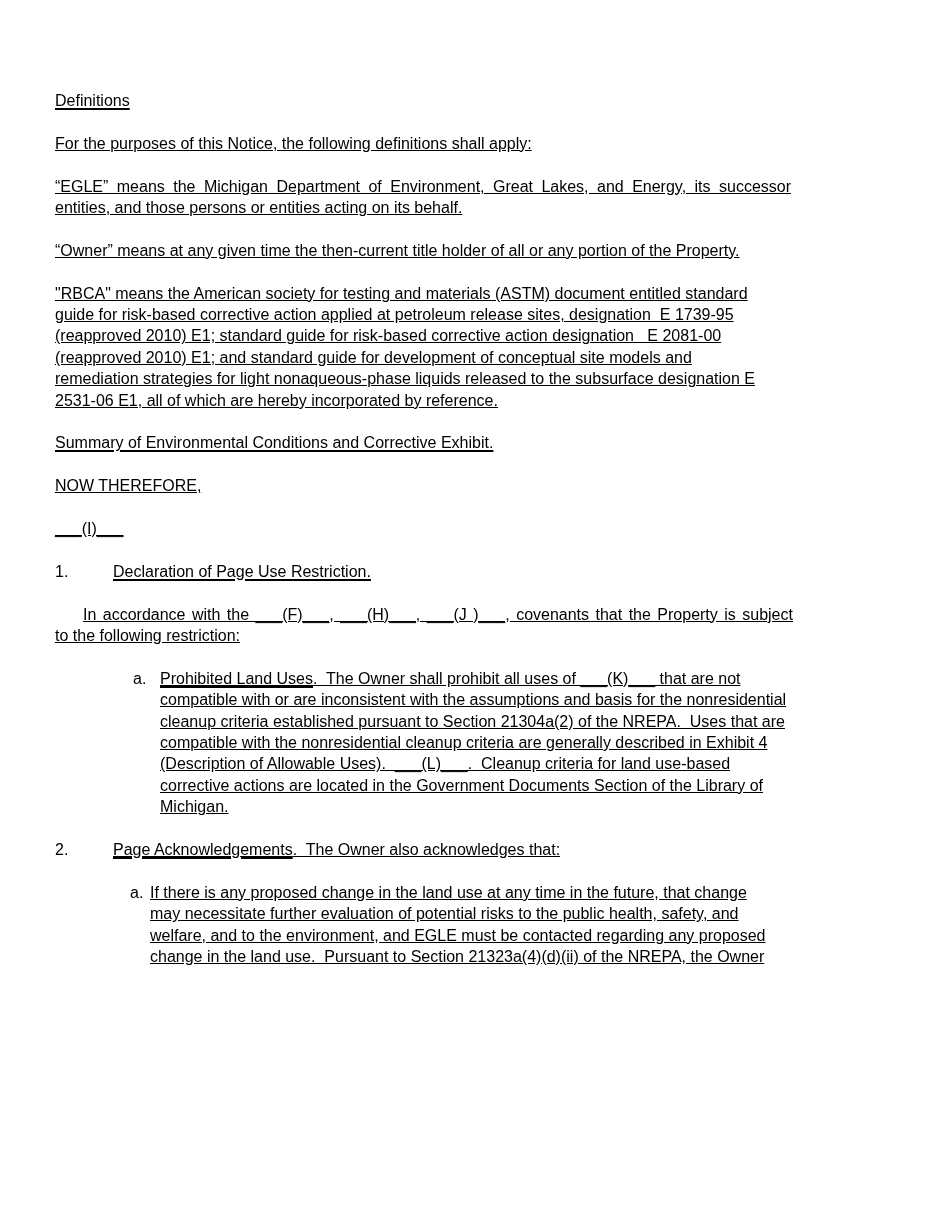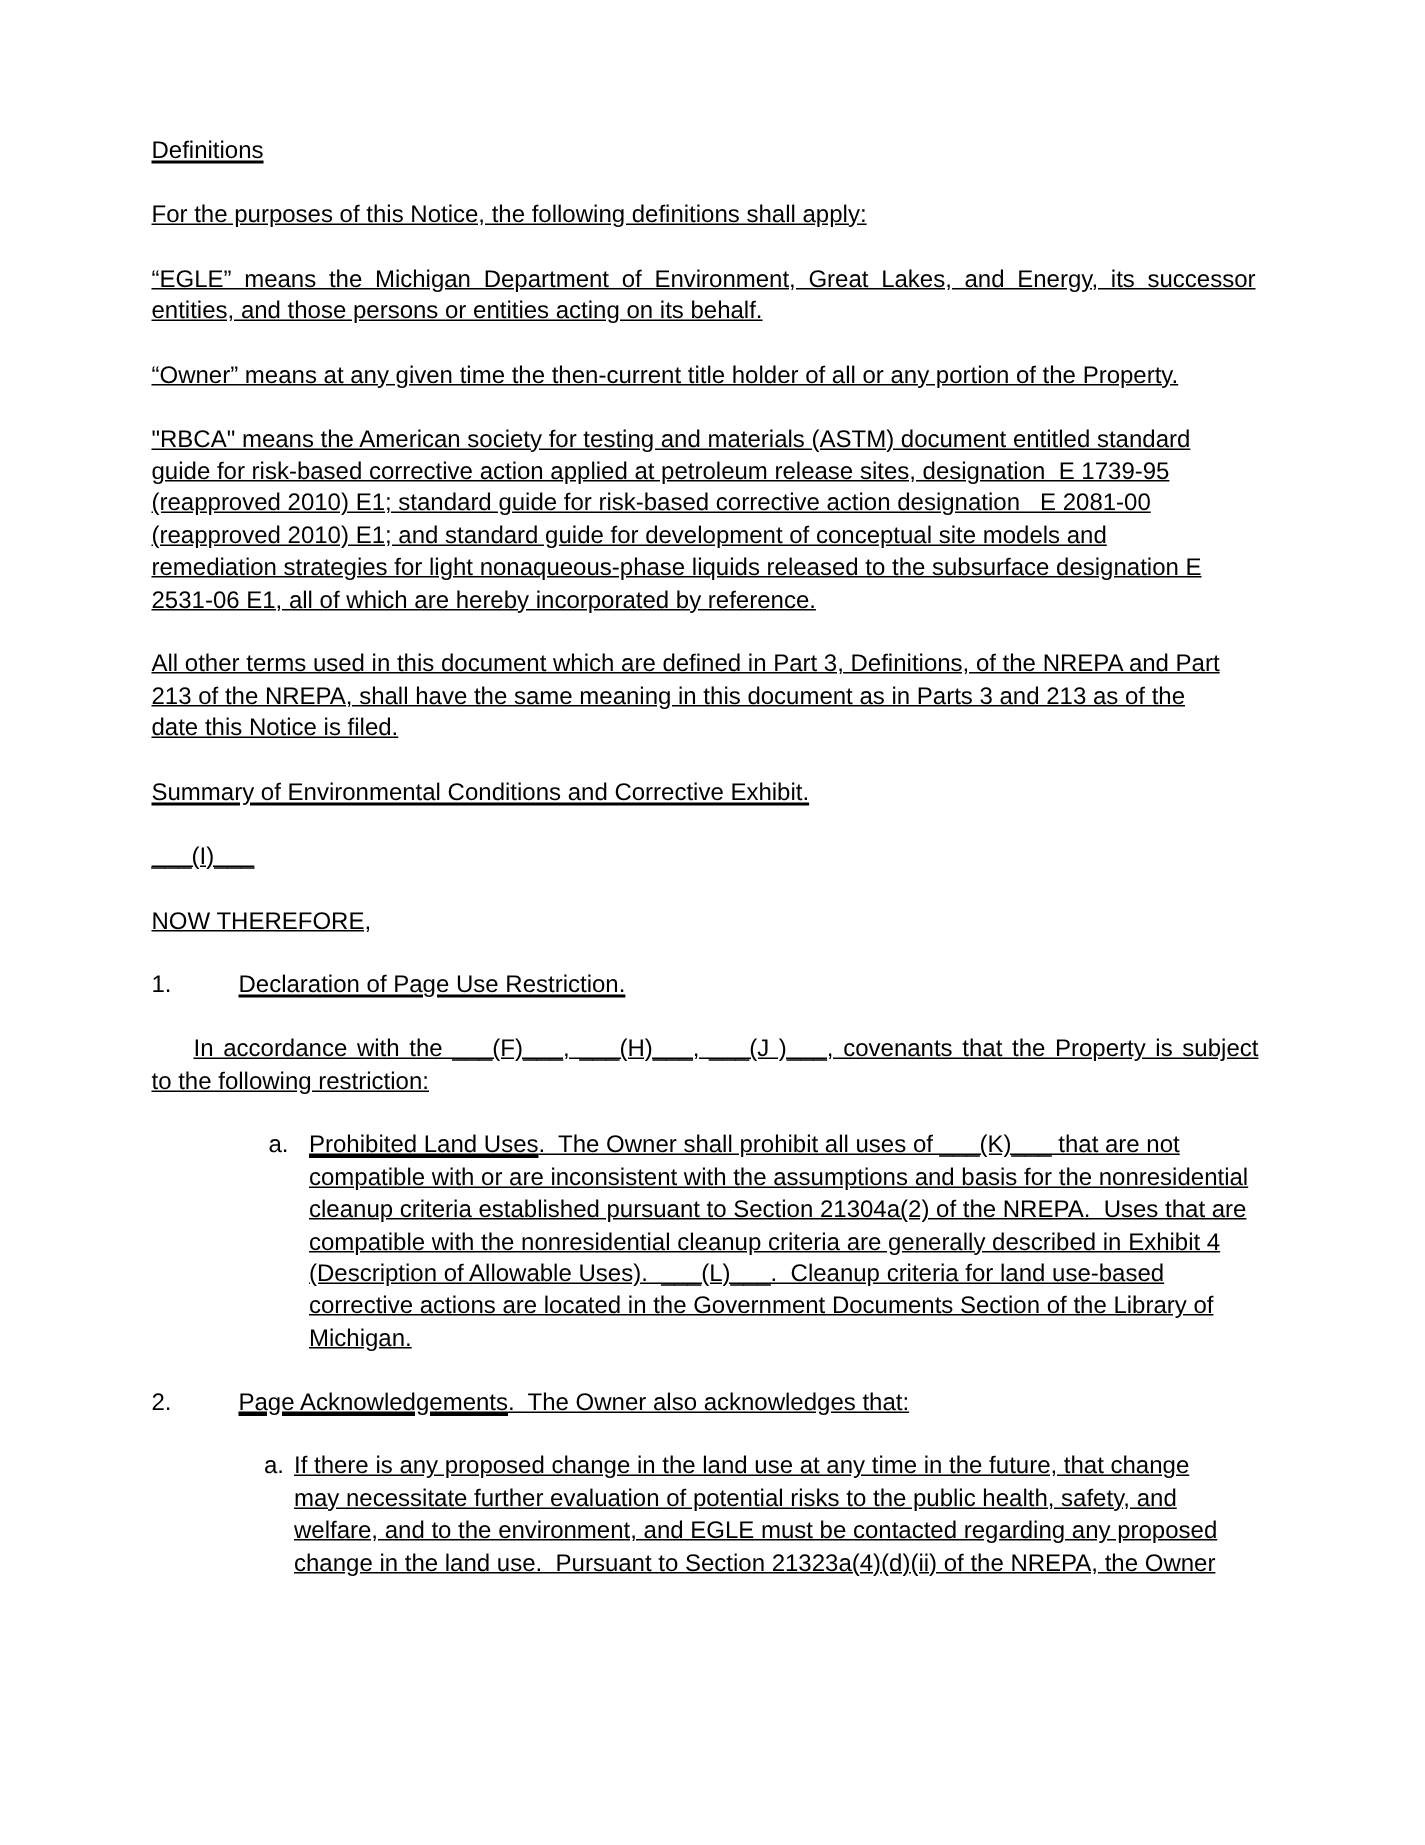--- a/index.html
+++ b/index.html
@@ -13,21 +13,20 @@
     font-family: "Liberation Sans", "DejaVu Sans", sans-serif;
     font-size: 16px;
     line-height: 21.4px;
     color: #000000;
   }
   .doc {
     position: absolute;
     top: 90px;
     left: 55px;
     width: 840px;
-    margin-left: 46px;
   }
   .blk { margin-bottom: 21.4px; }
   .pre { white-space: pre-wrap; text-decoration: underline; }
   .u {
     text-decoration: underline;
     text-underline-offset: 2px;
     text-decoration-thickness: 1.5px;
   }
   .first-ws4::first-line { word-spacing: 4px; }
   .first-ws2::first-line { word-spacing: 2px; }
@@ -69,29 +68,26 @@
     <div class="blk pre">“Owner” means at any given time the then-current title holder of all or any portion of the Property.</div>
 
 
     <div class="blk pre">"RBCA" means the American society for testing and materials (ASTM) document entitled standard
 guide for risk-based corrective action applied at petroleum release sites, designation  E 1739-95
 (reapproved 2010) E1; standard guide for risk-based corrective action designation   E 2081-00
 (reapproved 2010) E1; and standard guide for development of conceptual site models and
 remediation strategies for light nonaqueous-phase liquids released to the subsurface designation E
 2531-06 E1, all of which are hereby incorporated by reference.</div>
 
-    <div class="blk pre">All other terms used in this document which are defined in Part 3, Definitions, of the NREPA and Part
-213 of the NREPA, shall have the same meaning in this document as in Parts 3 and 213 as of the
-date this Notice is filed.</div>
 
     <div class="blk"><span class="u">Summary of Environmental Conditions and Corrective Exhibit.</span></div>
 
+    <div class="blk pre">NOW THEREFORE,</div>
+
     <div class="blk pre">___(I)___</div>
-
-    <div class="blk pre">NOW THEREFORE,</div>
 
     <div class="blk row">
       <div class="num">1.</div>
       <div class="row-content"><span class="u">Declaration of Page Use Restriction.</span></div>
     </div>
 
     <div class="blk pre indent first-ws2">In accordance with the ___(F)___, ___(H)___, ___(J )___, covenants that the Property is subject
 to the following restriction:</div>
 
     <div class="blk row sub1">

